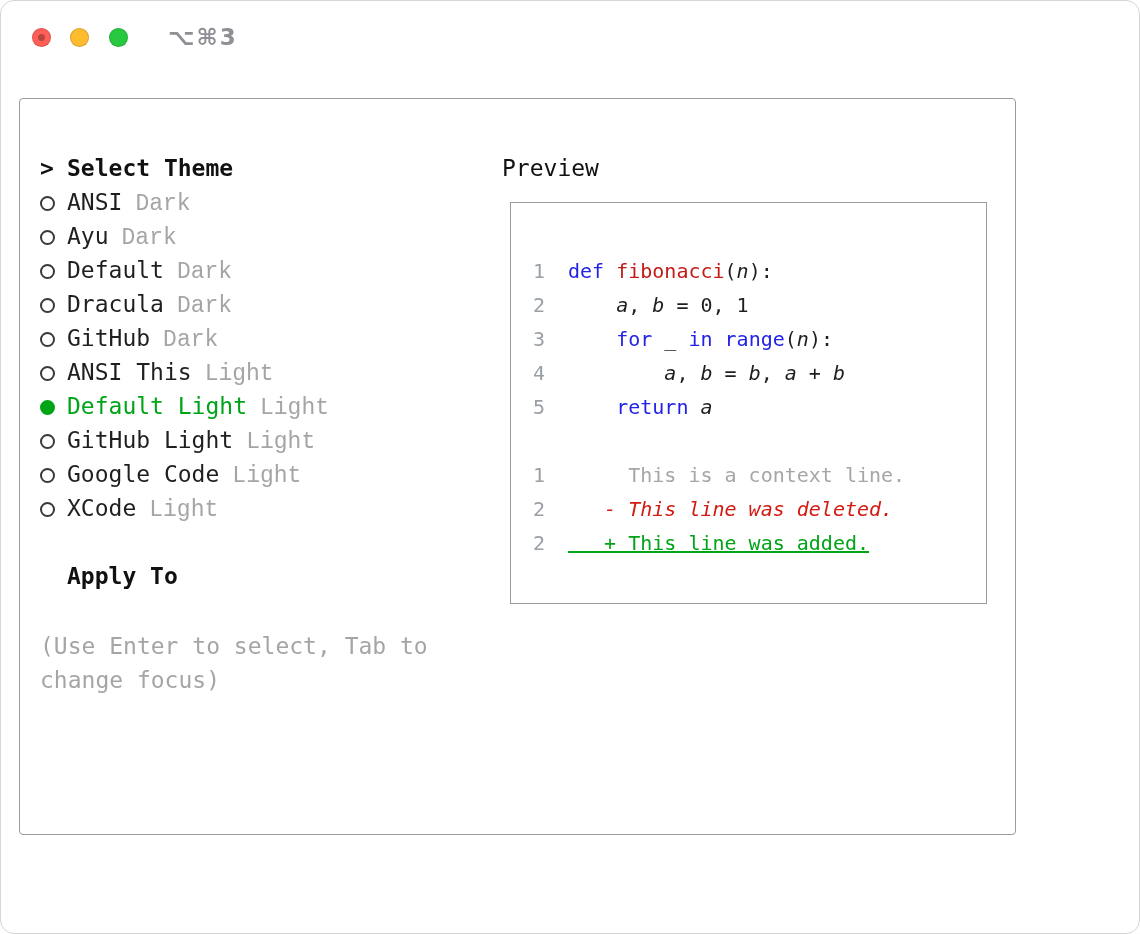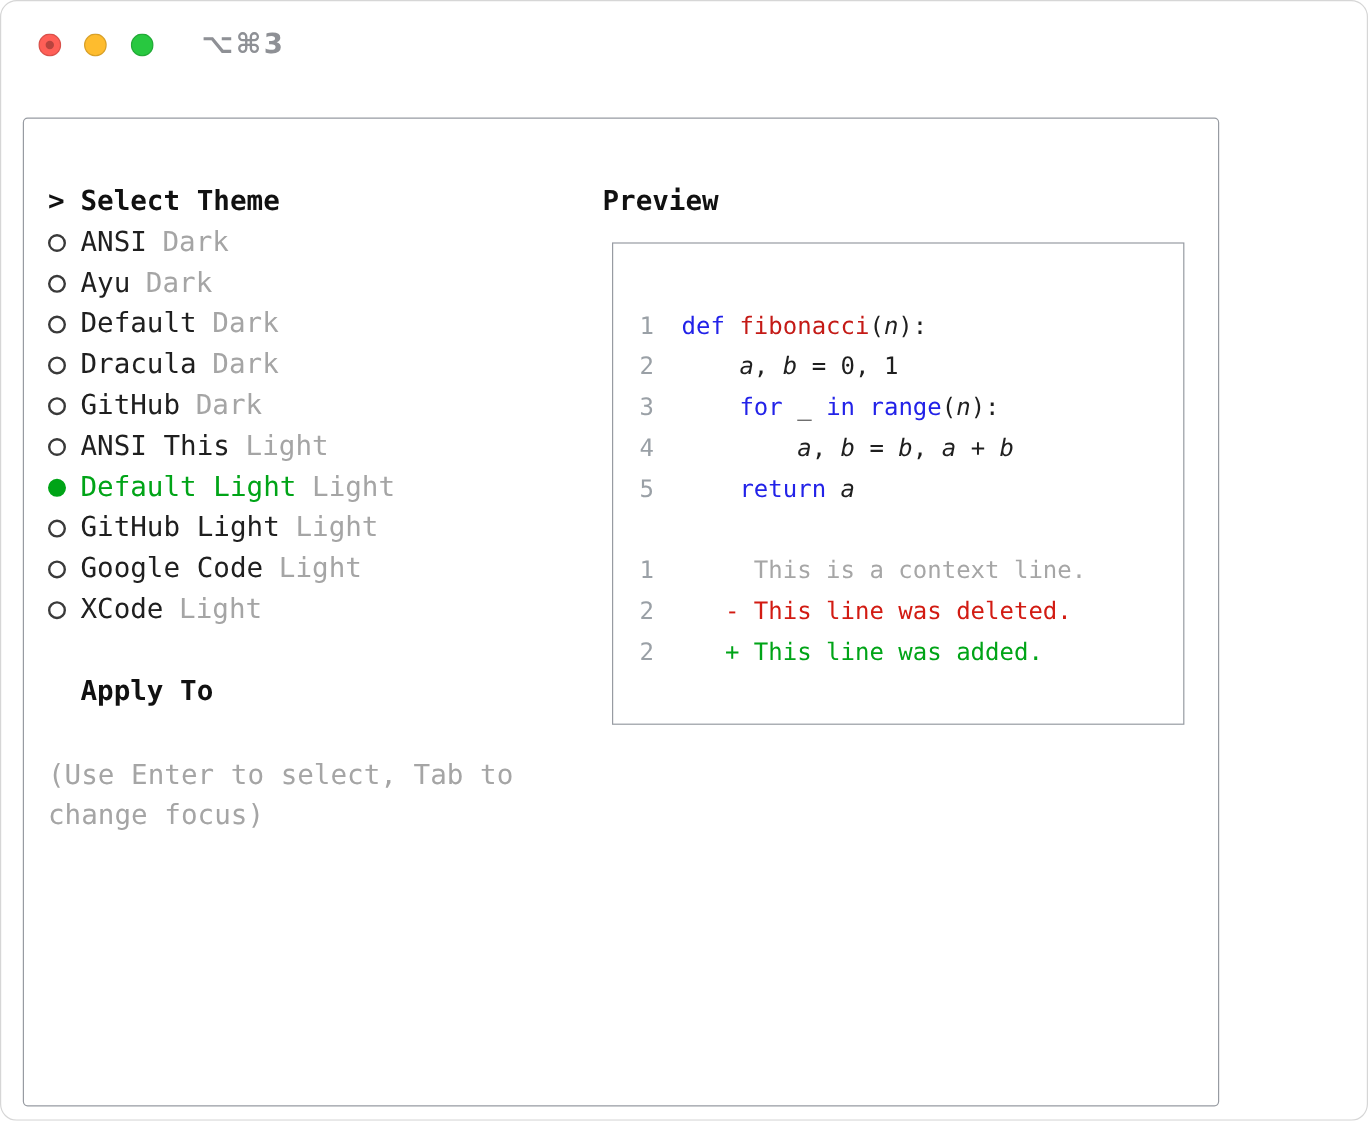--- a/index.html
+++ b/index.html
@@ -15,58 +15,58 @@
   
   .titlebar { position:absolute; left:0; top:0; width:100%; height:76px; }
   .light { position:absolute; top:27px; width:19px; height:19px; border-radius:50%; border:1px solid rgba(0,0,0,.15); cursor:default; }
   .light.red    { left:31px;  background:var(--traffic_red); }
   .light.red::after { content:""; position:absolute; left:5px; top:5px; width:7px; height:7px; border-radius:50%; background:rgba(0,0,0,.28); }
   .light.yellow { left:69px;  background:var(--traffic_yellow); }
   .light.green  { left:108px; background:var(--traffic_green); }
   .shortcut { position:absolute; left:167px; top:23px; font-family:"DejaVu Sans",sans-serif; font-size:23px; font-weight:bold; color:var(--shortcut_gray); letter-spacing:2px; }
 
   
-  .panel { position:absolute; left:18px; top:97px; width:997px; height:824px;
+  .panel { position:absolute; left:18px; top:97px; width:997px; height:737px;
            border:1.5px solid var(--border); border-radius:4px; background:#fff; }
 
   
   .select-col { position:absolute; left:20px; top:52px; width:420px;
                 font-size:23px; line-height:34px; color:var(--text); }
   .row { height:34px; white-space:nowrap; }
   .gap { height:34px; }
   .heading { font-weight:bold; color:#111; }
   .prompt { display:inline-block; width:27px; font-weight:bold; }
   .apply-heading { padding-left:27px; }
   .dot { display:inline-block; width:15px; height:15px; border:2px solid #3a3a3a;
          border-radius:50%; margin-right:12px; vertical-align:-1px; background:#fff; }
   .item.selected .dot { background:var(--green); border-color:var(--green); }
   .item { cursor:pointer; }
   .item .name { color:var(--text); }
   .item.selected .name { color:var(--green); }
-  .variant { color:var(--muted); margin-left:13px; }
+  .variant { color:var(--muted); margin-left:13px;font-family:Liberation Mono, monospace; }
   .hint { margin-top:36px; color:var(--muted); white-space:normal; width:420px; }
 
   
   .preview-title { position:absolute; left:482px; top:52px; height:34px; line-height:34px;
-                   font-size:23px; font-weight:bold; color:#111; }
+                   font-size:23px; font-weight:normal; color:#111; }
   .preview-box { position:absolute; left:490px; top:103px; width:477px; height:402px;
                  border:1.5px solid var(--border); background:#fff; padding-top:51px; }
   .code-row { display:flex; height:34px; line-height:34px; font-size:20px; padding-left:22px; }
   .lnum { flex:none; width:12px; text-align:right; color:var(--line_number); white-space:pre; }
   .ltext { margin-left:23px; white-space:pre; color:var(--text); }
   .spacer { height:34px; }
 
   .tk-keyword  { color:var(--keyword); }
   .tk-function { color:var(--function); }
   .tk-variable { font-style:italic; color:var(--text); }
   .tk-plain    { color:var(--text); }
 
   .diff-context .ltext { color:var(--context); }
-  .diff-deleted .ltext { color:var(--deleted); }
-  .diff-added   .ltext { color:var(--green); }
+  .diff-deleted .ltext { color:var(--deleted);font-style:italic; }
+  .diff-added   .ltext { color:var(--green);text-decoration:underline; }
 </style>
 </head>
 <body>
 
 <div class="screen">
 
   <div class="titlebar">
     <span class="light red"></span>
     <span class="light yellow"></span>
     <span class="light green"></span>

